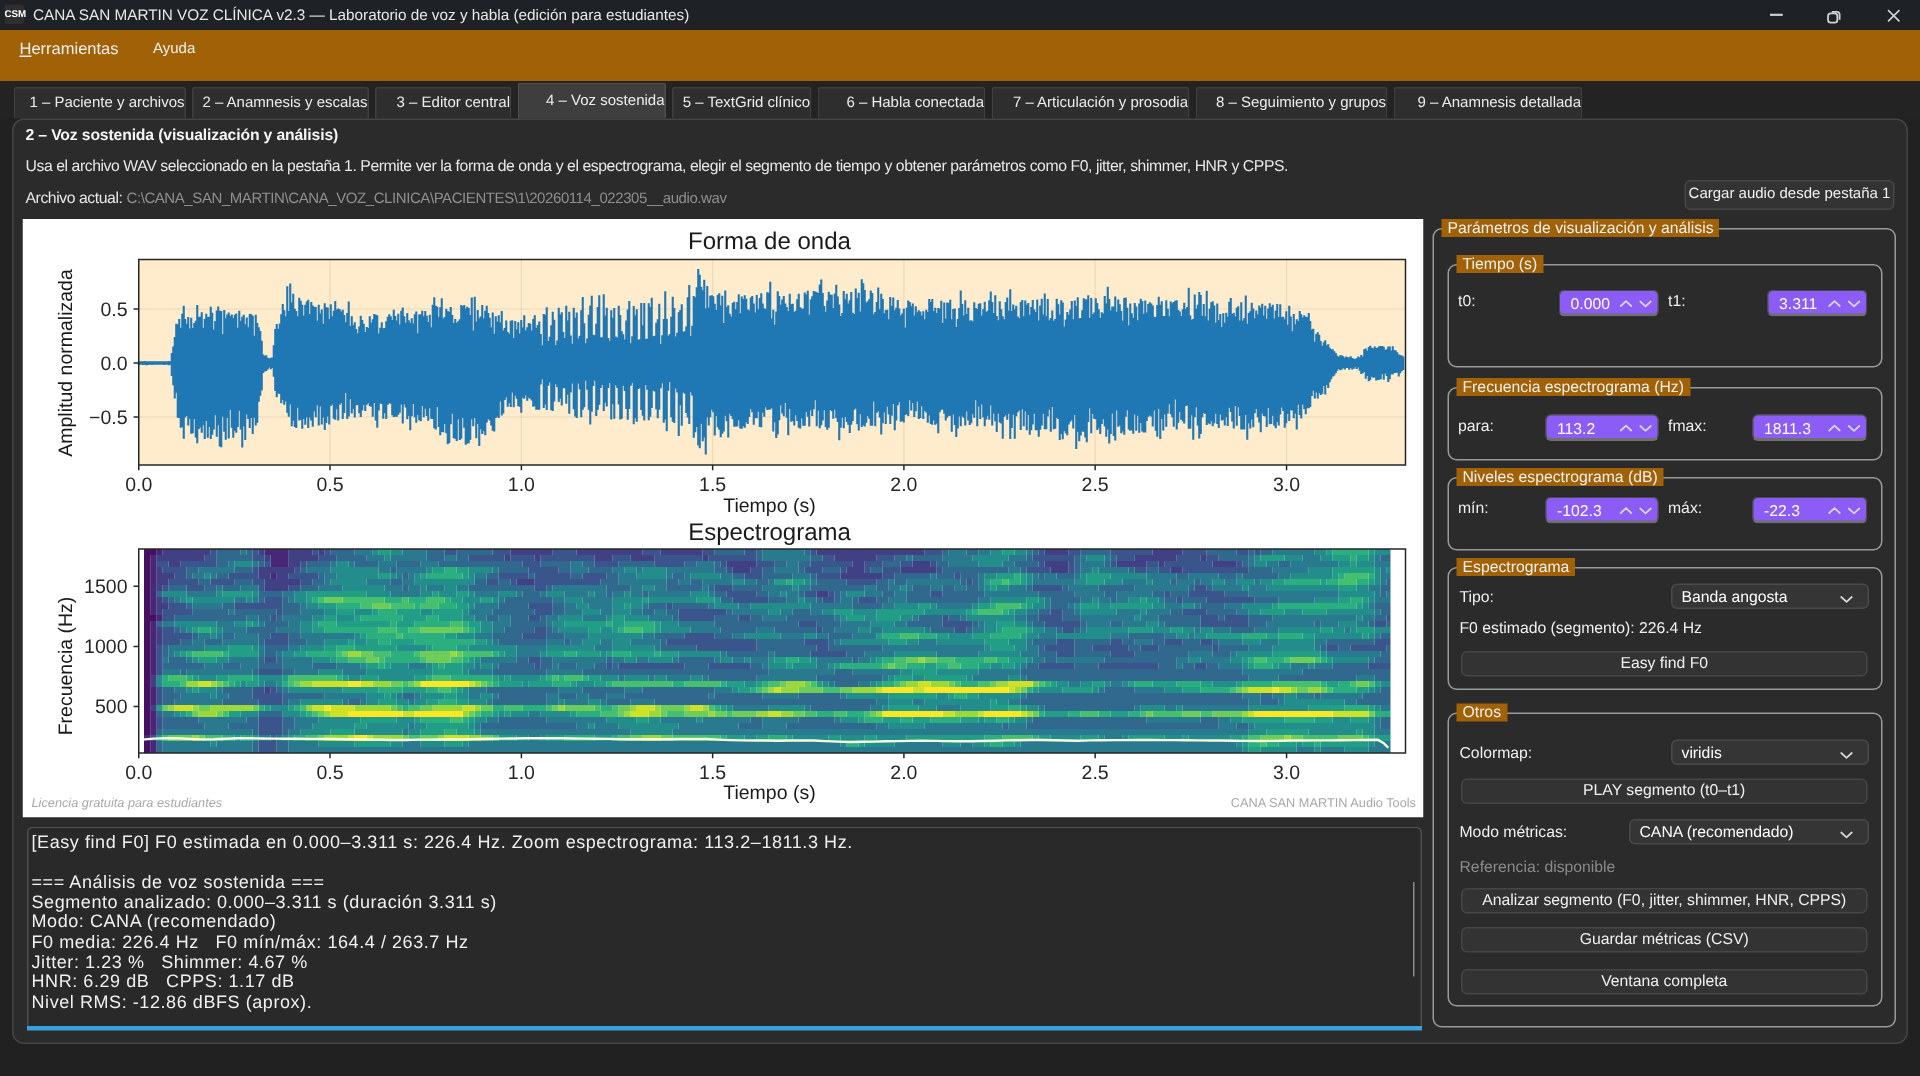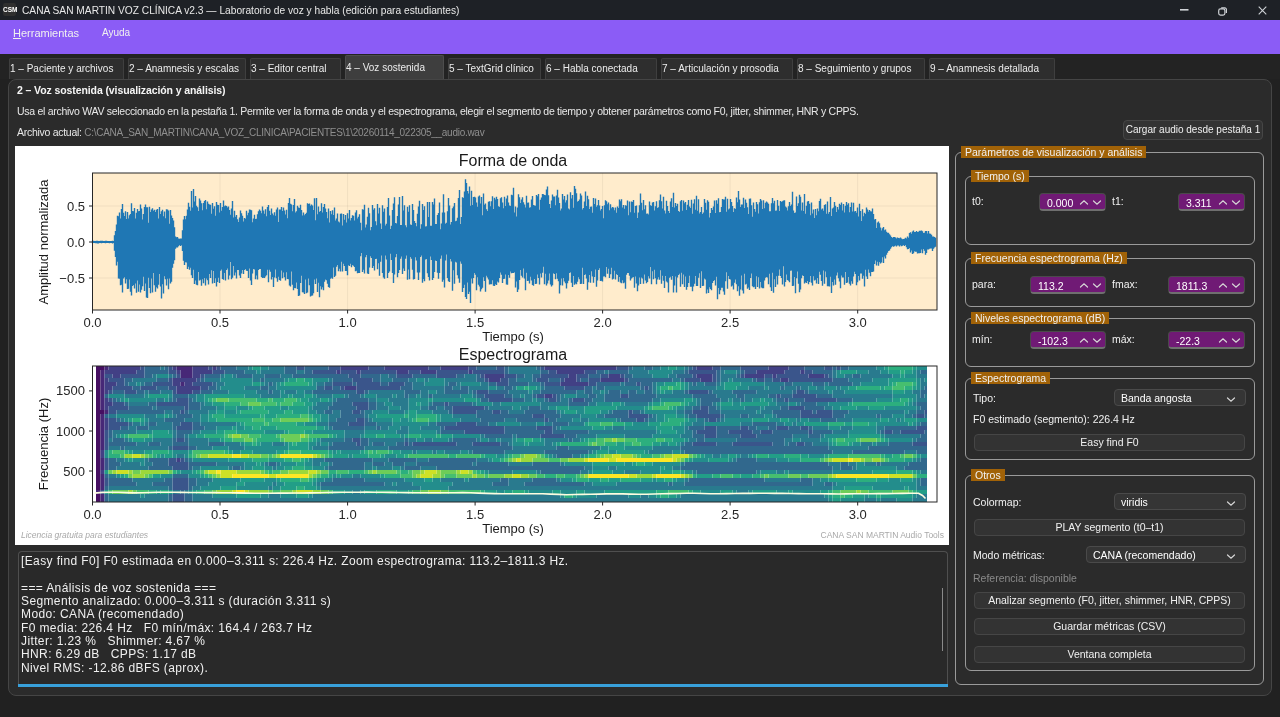--- a/index.html
+++ b/index.html
@@ -1,29 +1,29 @@
 <!DOCTYPE html>
 <html><head><meta charset="utf-8"><style>
 *{margin:0;padding:0;box-sizing:border-box;font-family:"Liberation Sans",sans-serif}
 html,body{width:1280px;height:717px;overflow:hidden;background:#212121}
 #root{position:relative;width:1280px;height:602px}
 .abs{position:absolute}
 #titlebar{position:absolute;left:0;top:0;width:1280px;height:20px;background:#1e2126;color:#e8e8e8}
-#menubar{position:absolute;left:0;top:20px;width:1280px;height:34px;background:#8b5cf6;color:#f0f0f0}
+#menubar{position:absolute;left:0;top:20px;width:1280px;height:34px;background:#a16207;color:#f0f0f0}
 #tabrow{position:absolute;left:0;top:54px;width:1280px;height:25px;background:#232323}
-.tab{position:absolute;top:4px;height:21px;background:#2e2e2e;border:1px solid #3f3f3f;border-bottom:none;color:#ececec;font-size:10px;text-align:left;line-height:20px;white-space:nowrap;overflow:hidden;border-radius:2px 2px 0 0}
+.tab{position:absolute;top:4px;height:21px;background:#2e2e2e;border:1px solid #3f3f3f;border-bottom:none;color:#ececec;font-size:10px;text-align:right;line-height:20px;white-space:nowrap;overflow:hidden;border-radius:2px 2px 0 0}
 .tab.sel{top:1px;height:24px;background:#3e3e3e;border-color:#4d4d4d;line-height:23px}
 #pane{position:absolute;left:8px;top:79px;width:1264px;height:617px;background:#2b2b2b;color:#f0f0f0;border:1px solid #454545;border-radius:8px}
 .h1{position:absolute;left:8px;top:4px;font-size:10.5px;font-weight:bold;color:#f5f5f5;letter-spacing:-0.1px}
 .p{position:absolute;left:8px;top:25px;font-size:10.5px;color:#e8e8e8;white-space:nowrap;letter-spacing:-0.28px}
 .btn{position:absolute;background:#333333;border:1px solid #464646;border-radius:4px;color:#f0f0f0;font-size:10.5px;text-align:center}
 .grp{position:absolute;border:1px solid #9a9a9a;border-radius:6px}
 .grplbl{position:absolute;top:-7px;left:5px;background:#a16207;padding:0 4px;font-size:10.5px;color:#f0f0f0}
 .lbl{position:absolute;font-size:10.5px;color:#f0f0f0}
-.spin{position:absolute;height:18px;background:#701a75;border:1px solid #4a4a4a;border-bottom:2px solid #6f6f6f;border-radius:4px}
+.spin{position:absolute;height:18px;background:#8b5cf6;border:1px solid #4a4a4a;border-bottom:2px solid #6f6f6f;border-radius:4px}
 .sval{position:absolute;left:7px;top:3px;font-size:10.5px;color:#fff}
 .combo{position:absolute;height:17px;background:#353535;border:1px solid #4a4a4a;border-radius:4px;font-size:10.5px;color:#fff}
 .tk{font-size:13px;fill:#262626;font-family:"Liberation Sans",sans-serif}
 .ttl{font-size:16px;fill:#1a1a1a;text-anchor:middle;font-family:"Liberation Sans",sans-serif}
 .lab{font-size:13px;fill:#1a1a1a;text-anchor:middle;font-family:"Liberation Sans",sans-serif}
 .foot{font-size:8.5px;fill:#a8a8a8;font-family:"Liberation Sans",sans-serif}
 .txt{font-size:12px;color:#f0f0f0;line-height:13.35px;white-space:pre;letter-spacing:0.38px}
 </style></head><body>
 <div id="root">
 <div id="titlebar">

